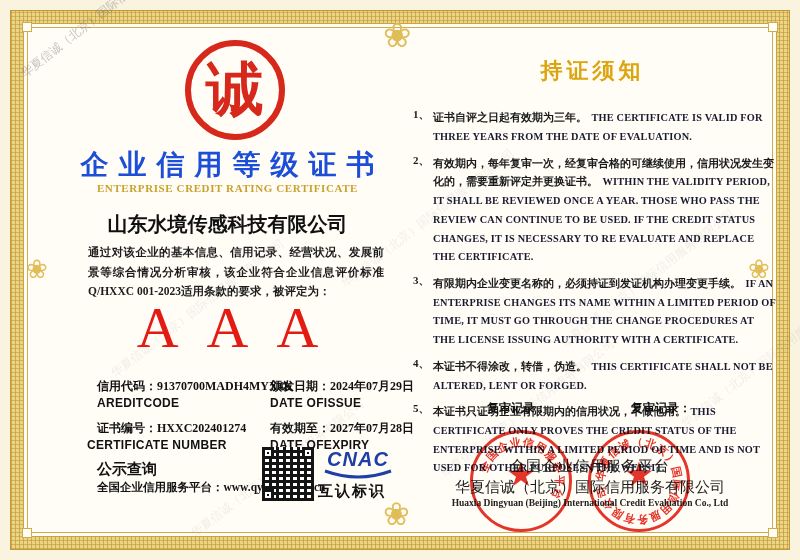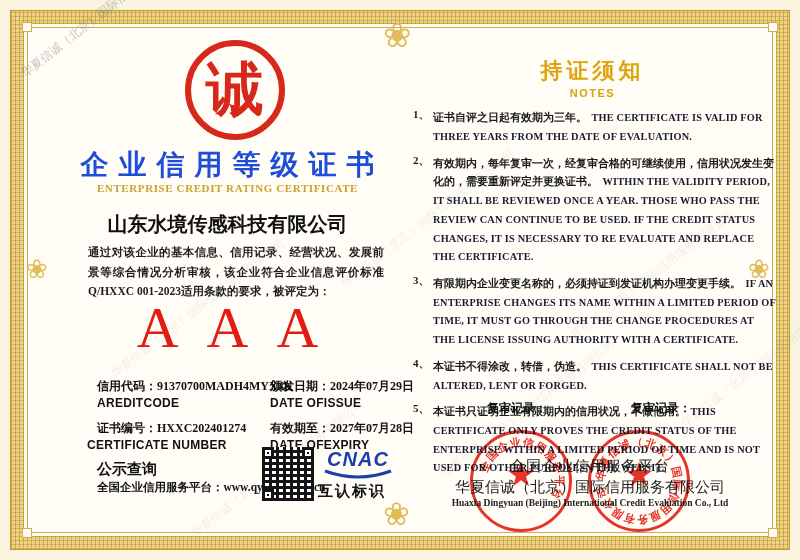--- a/index.html
+++ b/index.html
@@ -177,21 +177,20 @@
 
     <div class="cnac">
       <span class="cnac-text">CNAC</span>
       <svg class="cnac-swoosh" width="72" height="12" viewBox="0 0 72 12">
         <path d="M3 2 Q36 14 69 2" stroke="#1e3ea8" stroke-width="3" fill="none"></path>
       </svg>
     </div>
     <div class="cnac-caption">互认标识</div>
 
     <div class="notes-title">持证须知</div>
-    <div class="notes-sub">NOTES</div>
 
     <div class="notes-list">
       <div class="note">
         <span class="num">1、</span>
         <span class="body"><span class="zh">证书自评之日起有效期为三年。</span>
         <span class="en">THE CERTIFICATE IS VALID FOR THREE YEARS FROM THE DATE OF EVALUATION.</span></span>
       </div>
       <div class="note">
         <span class="num">2、</span>
         <span class="body"><span class="zh">有效期内，每年复审一次，经复审合格的可继续使用，信用状况发生变化的，需要重新评定并更换证书。</span>

